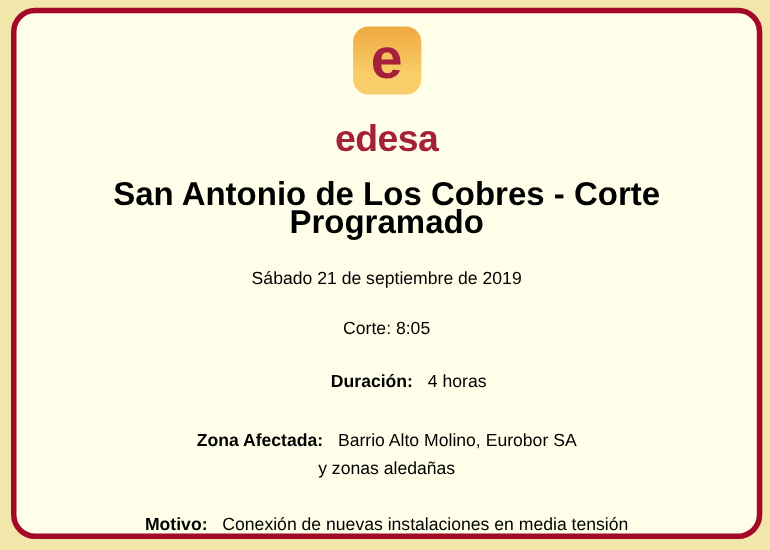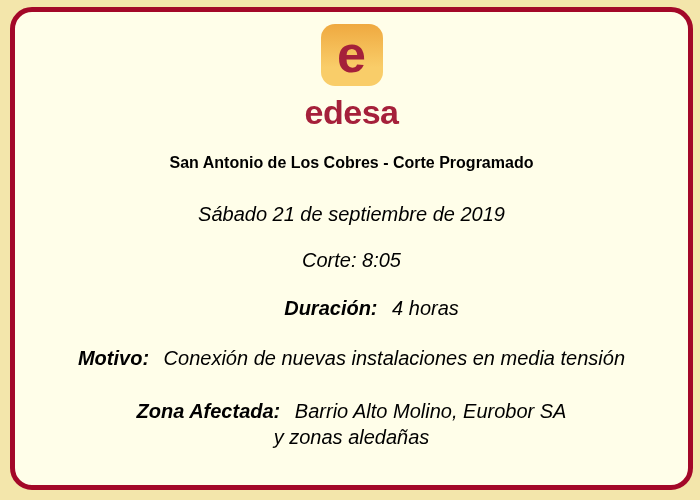--- a/index.html
+++ b/index.html
@@ -35,38 +35,37 @@
     display: flex; align-items: center; justify-content: center;
   }
   .logo-icon .glyph {
     font-size: 52px;
     font-weight: bold;
     line-height: 1;
     color: var(--brand-red);
     margin-top: -3px;
   }
   .wordmark {
-    margin-top: 8px;
+    margin-top: 22px;
     font-size: 34px;
     line-height: 36px;
     font-weight: bold;
     letter-spacing: -0.5px;
     color: var(--brand-red);
   }
   .title {
     margin-top: 20px;
-    font-size: 16px;
+    font-size: 30px;
     line-height: 26px;
     font-weight: bold;
   }
   .line {
-    font-size: 20px;
+    font-size: 16px;
     line-height: 24px;
     font-weight: normal;
-    font-style: italic;
   }
   .line.date     { margin-top: 26px; }
   .line.time     { margin-top: 22px; }
   .line.duration { margin-top: 24px; padding-left: 40px; }
   .line.zone     { margin-top: 28px; line-height: 26px; }
   .line.reason   { margin-top: 26px; }
   .label {
     font-weight: bold;
     margin-right: 9px;
   }
@@ -90,24 +89,24 @@
   <div class="line time">
     <span>Corte:</span>
     <span>8:05</span>
   </div>
 
   <div class="line duration">
     <span class="label">Duración:</span>
     <span>4 horas</span>
   </div>
 
-  <div class="line reason">
-    <span class="label">Motivo:</span>
-    <span>Conexión de nuevas instalaciones en media tensión</span>
-  </div>
-
   <div class="line zone">
     <span class="label">Zona Afectada:</span>
     <span>Barrio Alto Molino, Eurobor SA</span>
     <span class="block">y zonas aledañas</span>
   </div>
 
+  <div class="line reason">
+    <span class="label">Motivo:</span>
+    <span>Conexión de nuevas instalaciones en media tensión</span>
+  </div>
+
 </div>
 
 </body></html>

